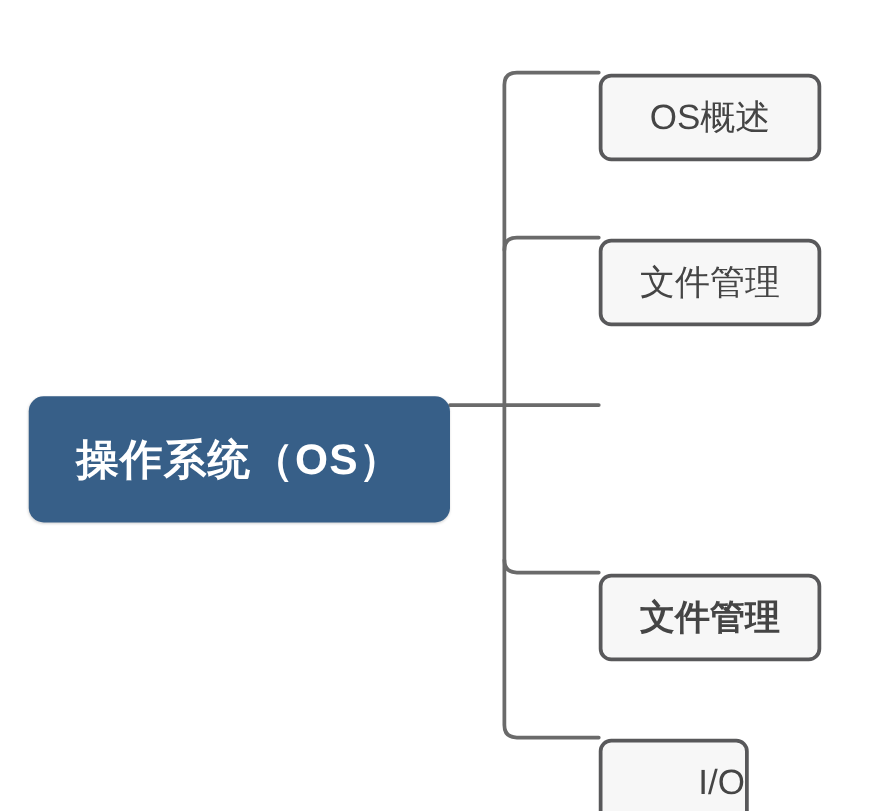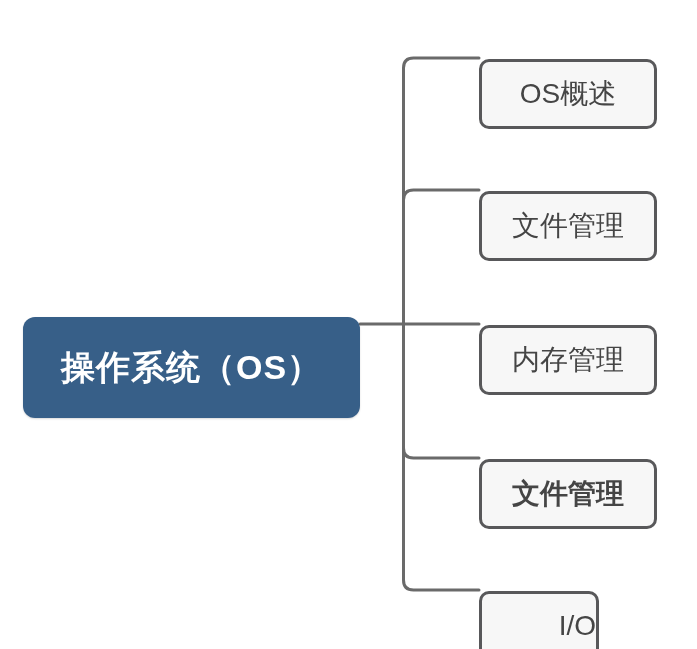--- a/index.html
+++ b/index.html
@@ -84,23 +84,20 @@
   </div>
 
   <div class="node child-node child-0">
     <span>OS概述</span>
   </div>
 
   <div class="node child-node child-1">
     <span>文件管理</span>
   </div>
 
-  <div class="node child-node child-2">
-    <span>内存管理</span>
-  </div>
 
   <div class="node child-node child-3">
     <span>文件管理</span>
   </div>
 
   <div class="node child-node child-4">
     <span>I/O</span>
   </div>
 
 </div>

